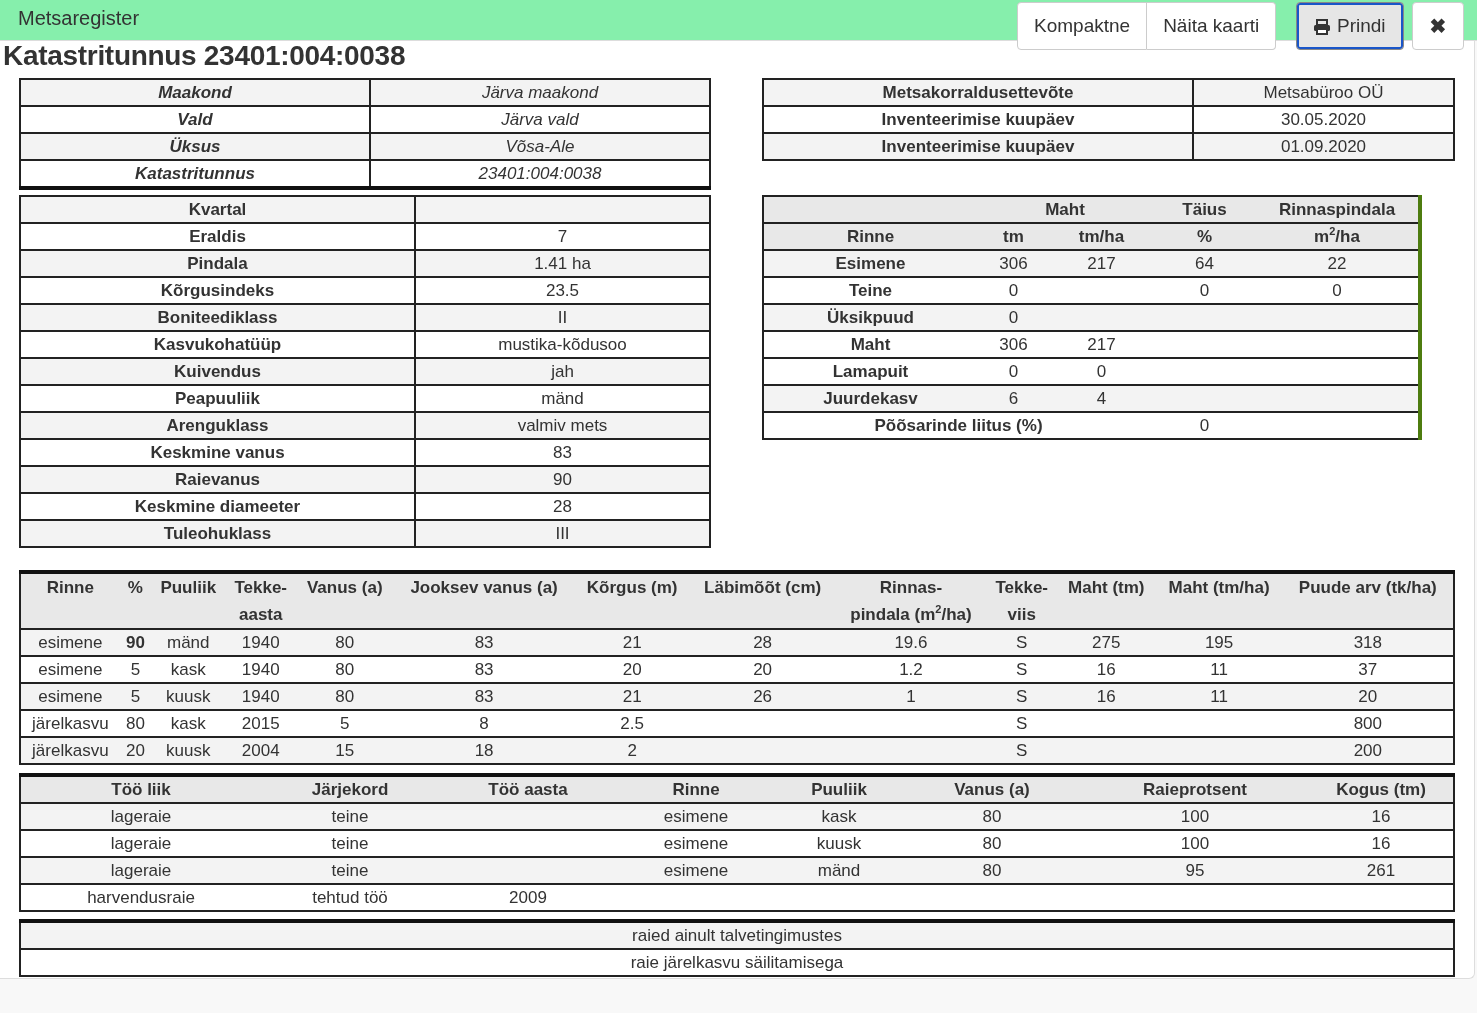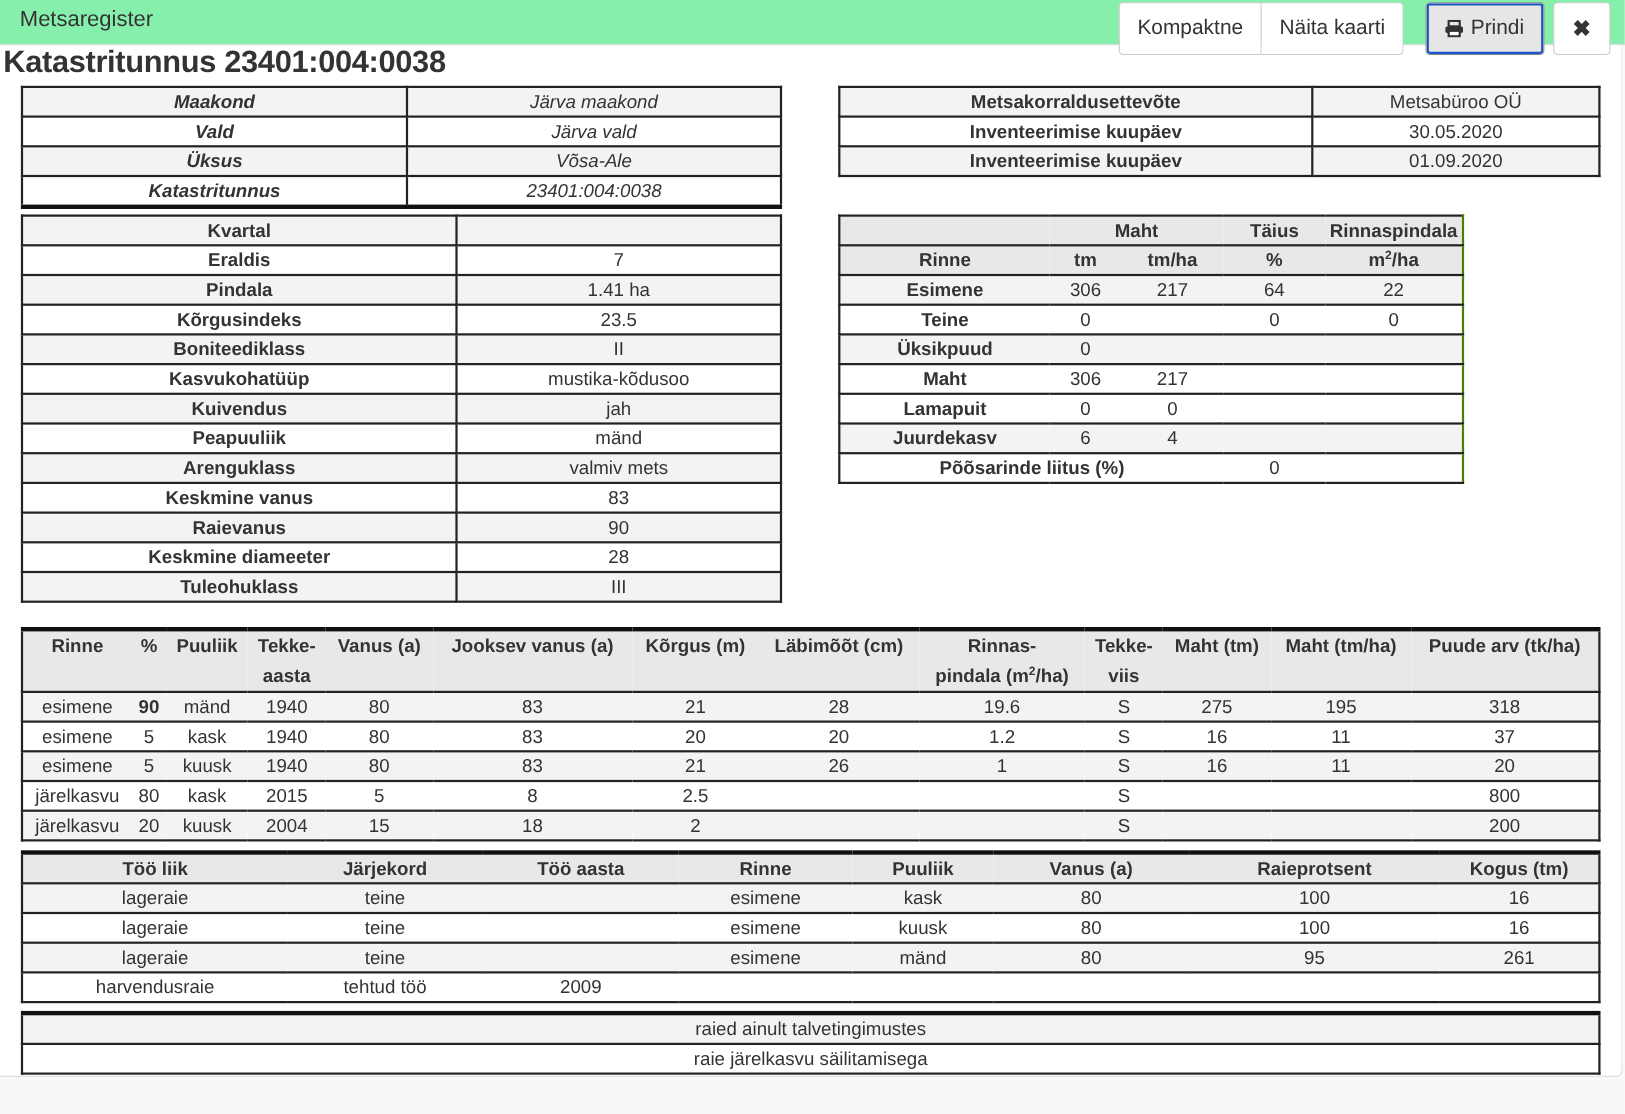--- a/index.html
+++ b/index.html
@@ -51,39 +51,39 @@
   th { font-weight:bold; }
   tr.odd td, tr.odd th { background:#f3f3f3; }
   tr.even td, tr.even th { background:#fff; }
   tr.head td, tr.head th { background:#e8e8e8; }
   .b { font-weight:bold; }
 
   #t-location { left:19px; top:78px; width:692px;font-style:italic; }
   #t-location th { width:340px; }
   #t-company { left:762px; top:78px; width:693px; }
   #t-company th { width:420px; }
-  #t-volume { left:762px; top:195px; width:569px;padding-left:12px; }
+  #t-volume { left:762px; top:195px; width:660px;padding-left:12px; }
   #t-stand { left:19px; top:195px; width:692px; }
   #t-stand th { width:385px; }
   #t-trees { left:19px; top:570px; width:1436px; }
   #t-trees tr.head th { line-height:27px; height:27px; vertical-align:top; border-left:none; border-right:none; }
   #t-trees tr.head th:first-child { border-left:2px solid #222; }
   #t-trees tr.head th:last-child { border-right:2px solid #222; }
   #t-trees td { border-left:none; border-right:none; }
   #t-trees td:first-child { border-left:2px solid #222; }
   #t-trees td:last-child { border-right:2px solid #222; }
   #t-works { left:19px; top:773px; width:1436px;padding-left:24px; }
   #t-works th, #t-works td { border-left:none; border-right:none; }
   #t-works th:first-child, #t-works td:first-child { border-left:2px solid #222; }
   #t-works th:last-child, #t-works td:last-child { border-right:2px solid #222; }
   #t-notes { left:19px; top:919px; width:1436px; }
   .thick-top td, .thick-top th { border-top:4px solid #111; }
   #t-volume td, #t-volume th { border-left:none; border-right:none; }
   #t-volume tr > :first-child { border-left:2px solid #222; }
-  #t-volume tr > :last-child { border-right:2px solid #4d7c0f; }
+  #t-volume tr > :last-child { border-right:4px solid #4d7c0f; }
   sup { font-size:11px; line-height:0; }
   .printer-icon { display:inline-block; width:18px; height:16px; }
 </style>
 </head>
 <body>
 
 <div class="modal">
   <div class="modal-header">
     <span class="app-title">Metsaregister</span>
 

